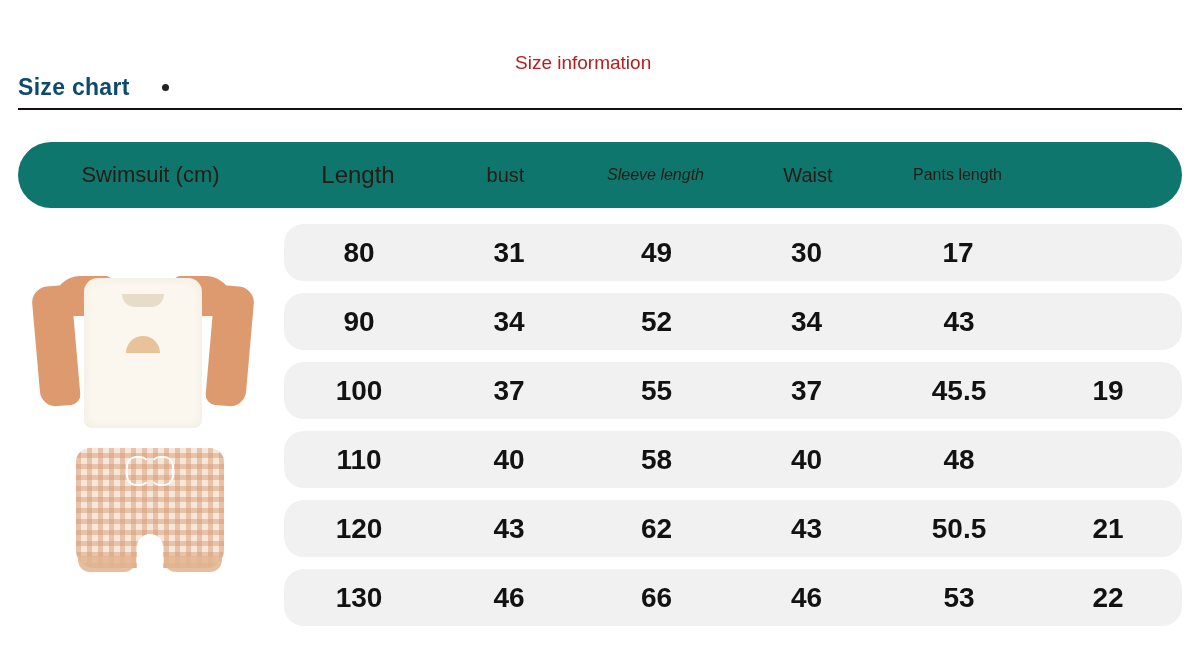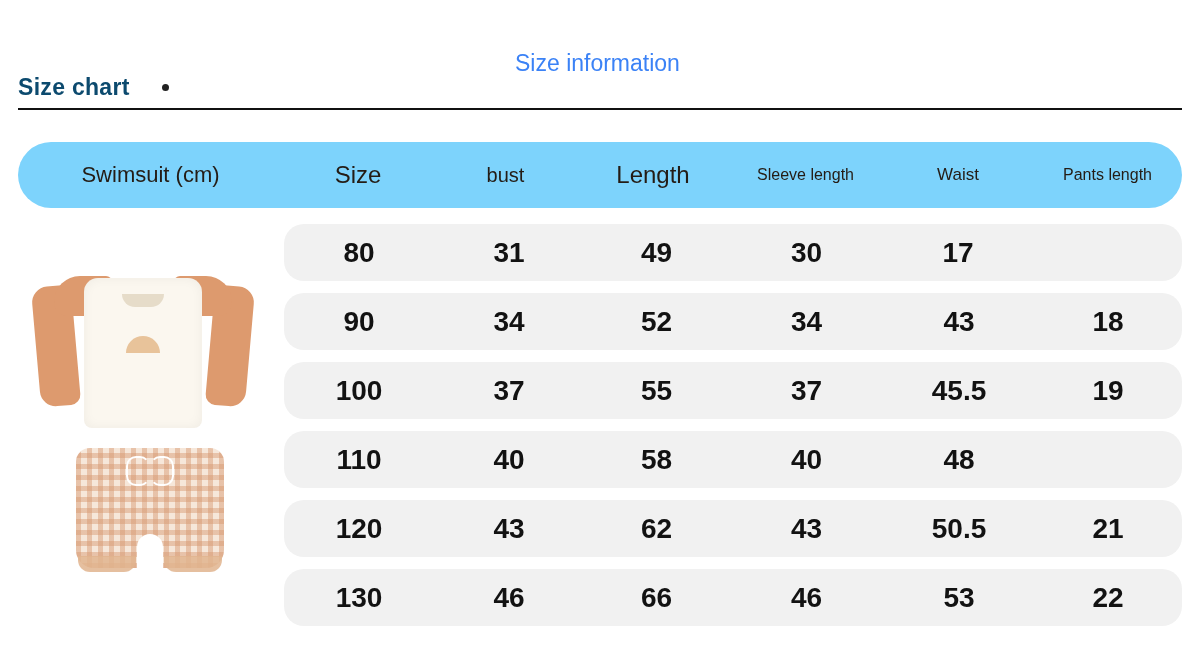--- a/index.html
+++ b/index.html
@@ -41,42 +41,42 @@
     width: 7px;
     height: 7px;
     border-radius: 50%;
     background: #222222;
   }
   .size-info-text {
     position: absolute;
     left: 515px;
     top: 41px;
     width: 180px;
-    font-size: 23px;
+    font-size: 19px;
     line-height: 44px;
-    color: #3b82f6;
+    color: #b91c1c;
     font-weight: normal;
   }
   .header-rule {
     position: absolute;
     left: 18px;
     top: 108px;
     width: 1164px;
     height: 2px;
     background: #111111;
   }
 
   
   .table-head {
     position: absolute;
     left: 18px;
     top: 142px;
     width: 1164px;
     height: 66px;
-    background: #7dd3fc;
+    background: #0f766e;
     border-radius: 33px;
     display: flex;
     align-items: center;
   }
   .th {
     display: flex;
     align-items: center;
     justify-content: center;
     text-align: center;
     color: #241c15;
@@ -84,22 +84,22 @@
     height: 66px;
     line-height: 1.12;
   }
   .th-label {
     display: block;
   }
   .th-swimsuit { width: 265px; font-size: 22px; }
   .th-size     { width: 150px; font-size: 24px; }
   .th-length   { width: 150px; font-size: 24px; }
   .th-bust     { width: 145px; font-size: 20px; }
-  .th-sleeve   { width: 155px; font-size: 16px; }
-  .th-waist    { width: 150px; font-size: 17px; }
+  .th-sleeve   { width: 155px; font-size: 16px; font-style: italic; }
+  .th-waist    { width: 150px; font-size: 20px; }
   .th-pants    { width: 149px; font-size: 16px; }
 
   
   .rows-area {
     position: absolute;
     left: 284px;
     top: 224px;
     width: 898px;
   }
   .data-row {
@@ -255,28 +255,25 @@
   <div class="size-chart-title">Size chart</div>
   <div class="bullet-dot"></div>
   <div class="size-info-text">Size information</div>
   <div class="header-rule"></div>
 </div>
 
 <div class="table-head">
   <div class="th th-swimsuit">
     <span class="th-label">Swimsuit (cm)</span>
   </div>
-  <div class="th th-size">
-    <span class="th-label">Size</span>
+  <div class="th th-length">
+    <span class="th-label">Length</span>
   </div>
   <div class="th th-bust">
     <span class="th-label">bust</span>
-  </div>
-  <div class="th th-length">
-    <span class="th-label">Length</span>
   </div>
   <div class="th th-sleeve">
     <span class="th-label">Sleeve length</span>
   </div>
   <div class="th th-waist">
     <span class="th-label">Waist</span>
   </div>
   <div class="th th-pants">
     <span class="th-label">Pants length</span>
   </div>
@@ -313,21 +310,20 @@
     <div class="cell c3">30</div>
     <div class="cell c5">17</div>
   </div>
 
   <div class="data-row">
     <div class="cell c0">90</div>
     <div class="cell c1">34</div>
     <div class="cell c2">52</div>
     <div class="cell c3">34</div>
     <div class="cell c4">43</div>
-    <div class="cell c5">18</div>
   </div>
 
   <div class="data-row">
     <div class="cell c0">100</div>
     <div class="cell c1">37</div>
     <div class="cell c2">55</div>
     <div class="cell c3">37</div>
     <div class="cell c4">45.5</div>
     <div class="cell c5">19</div>
   </div>

